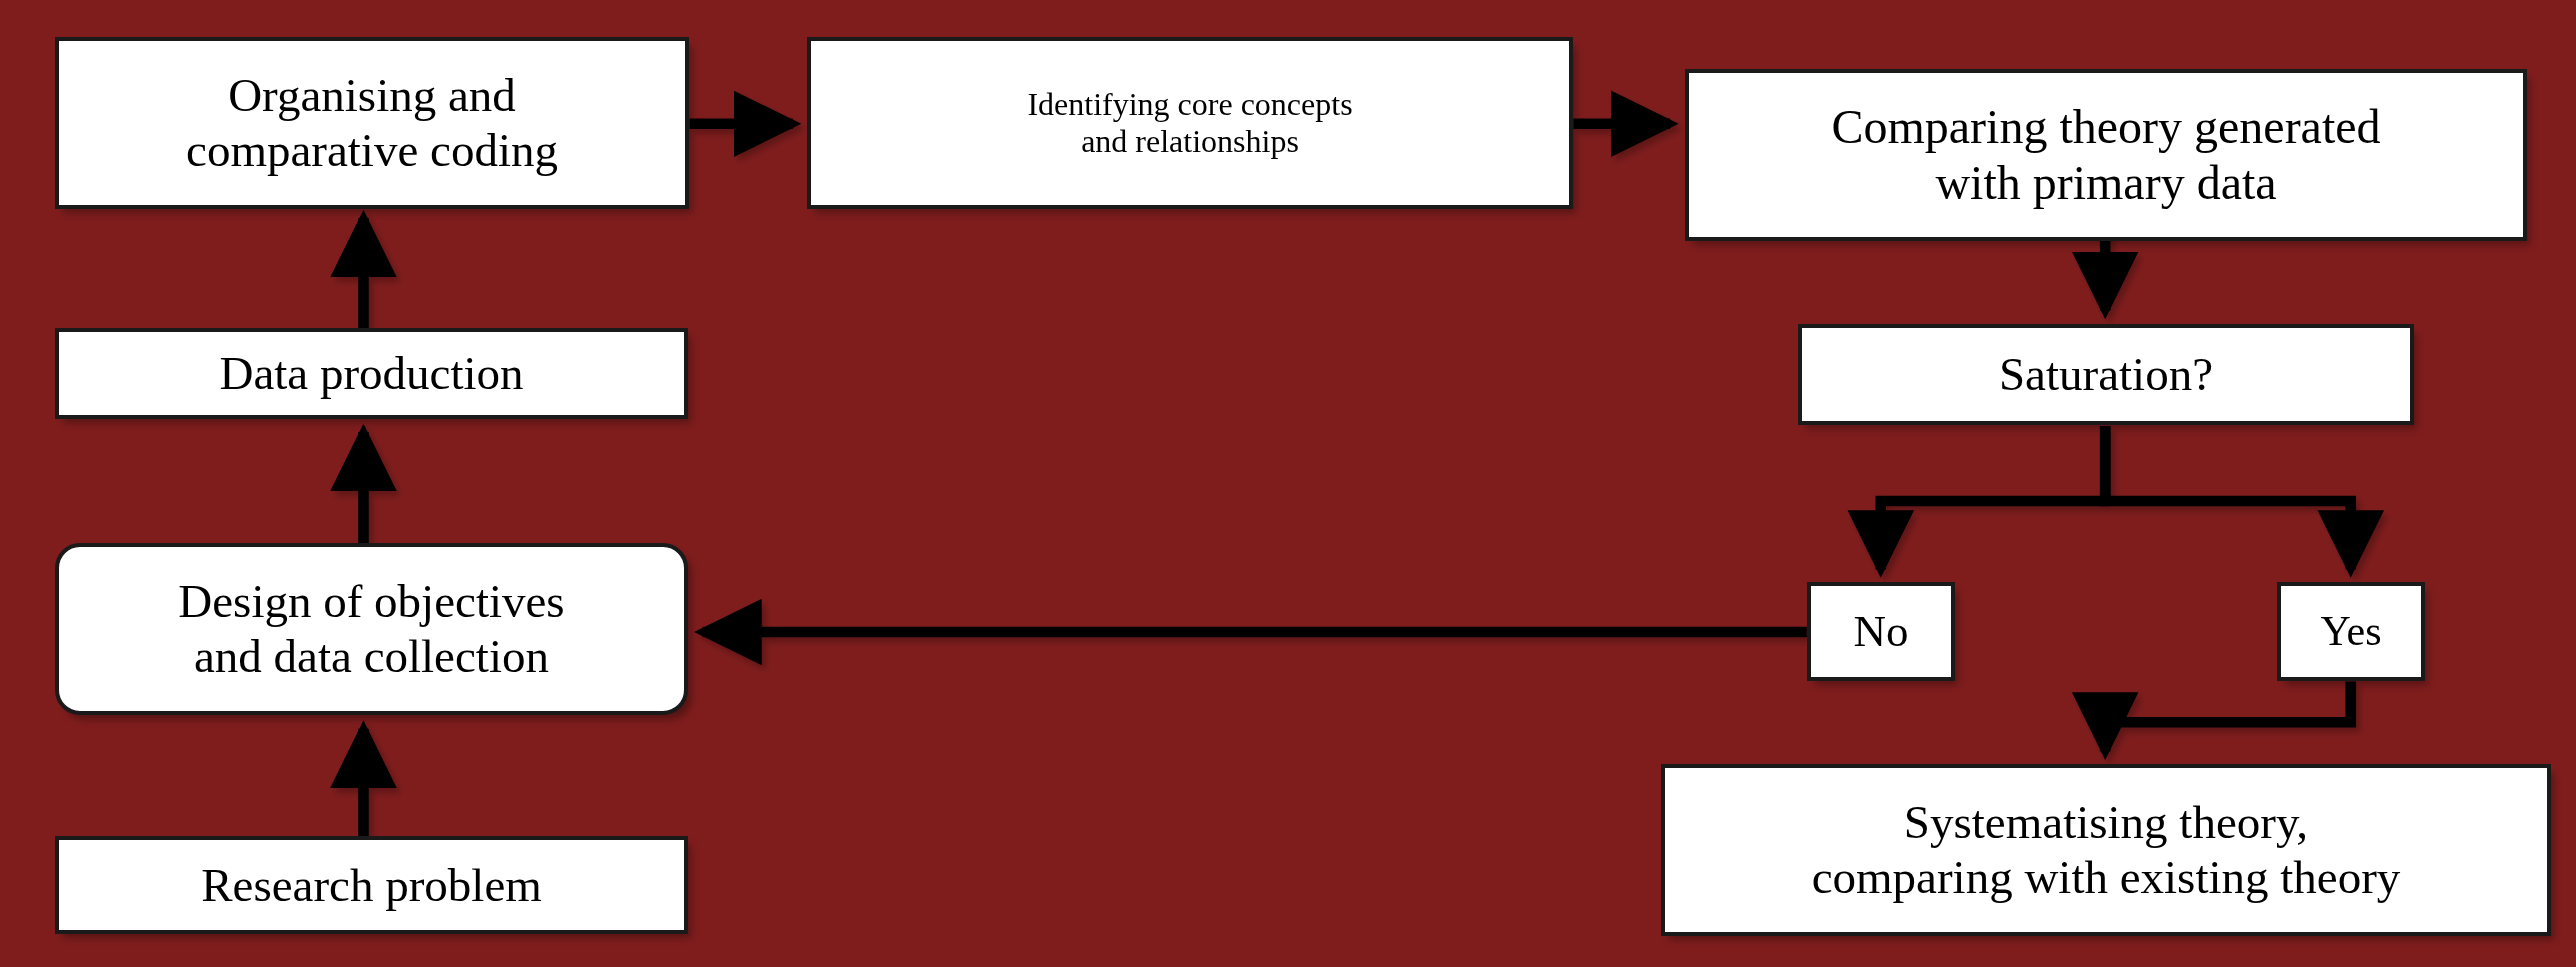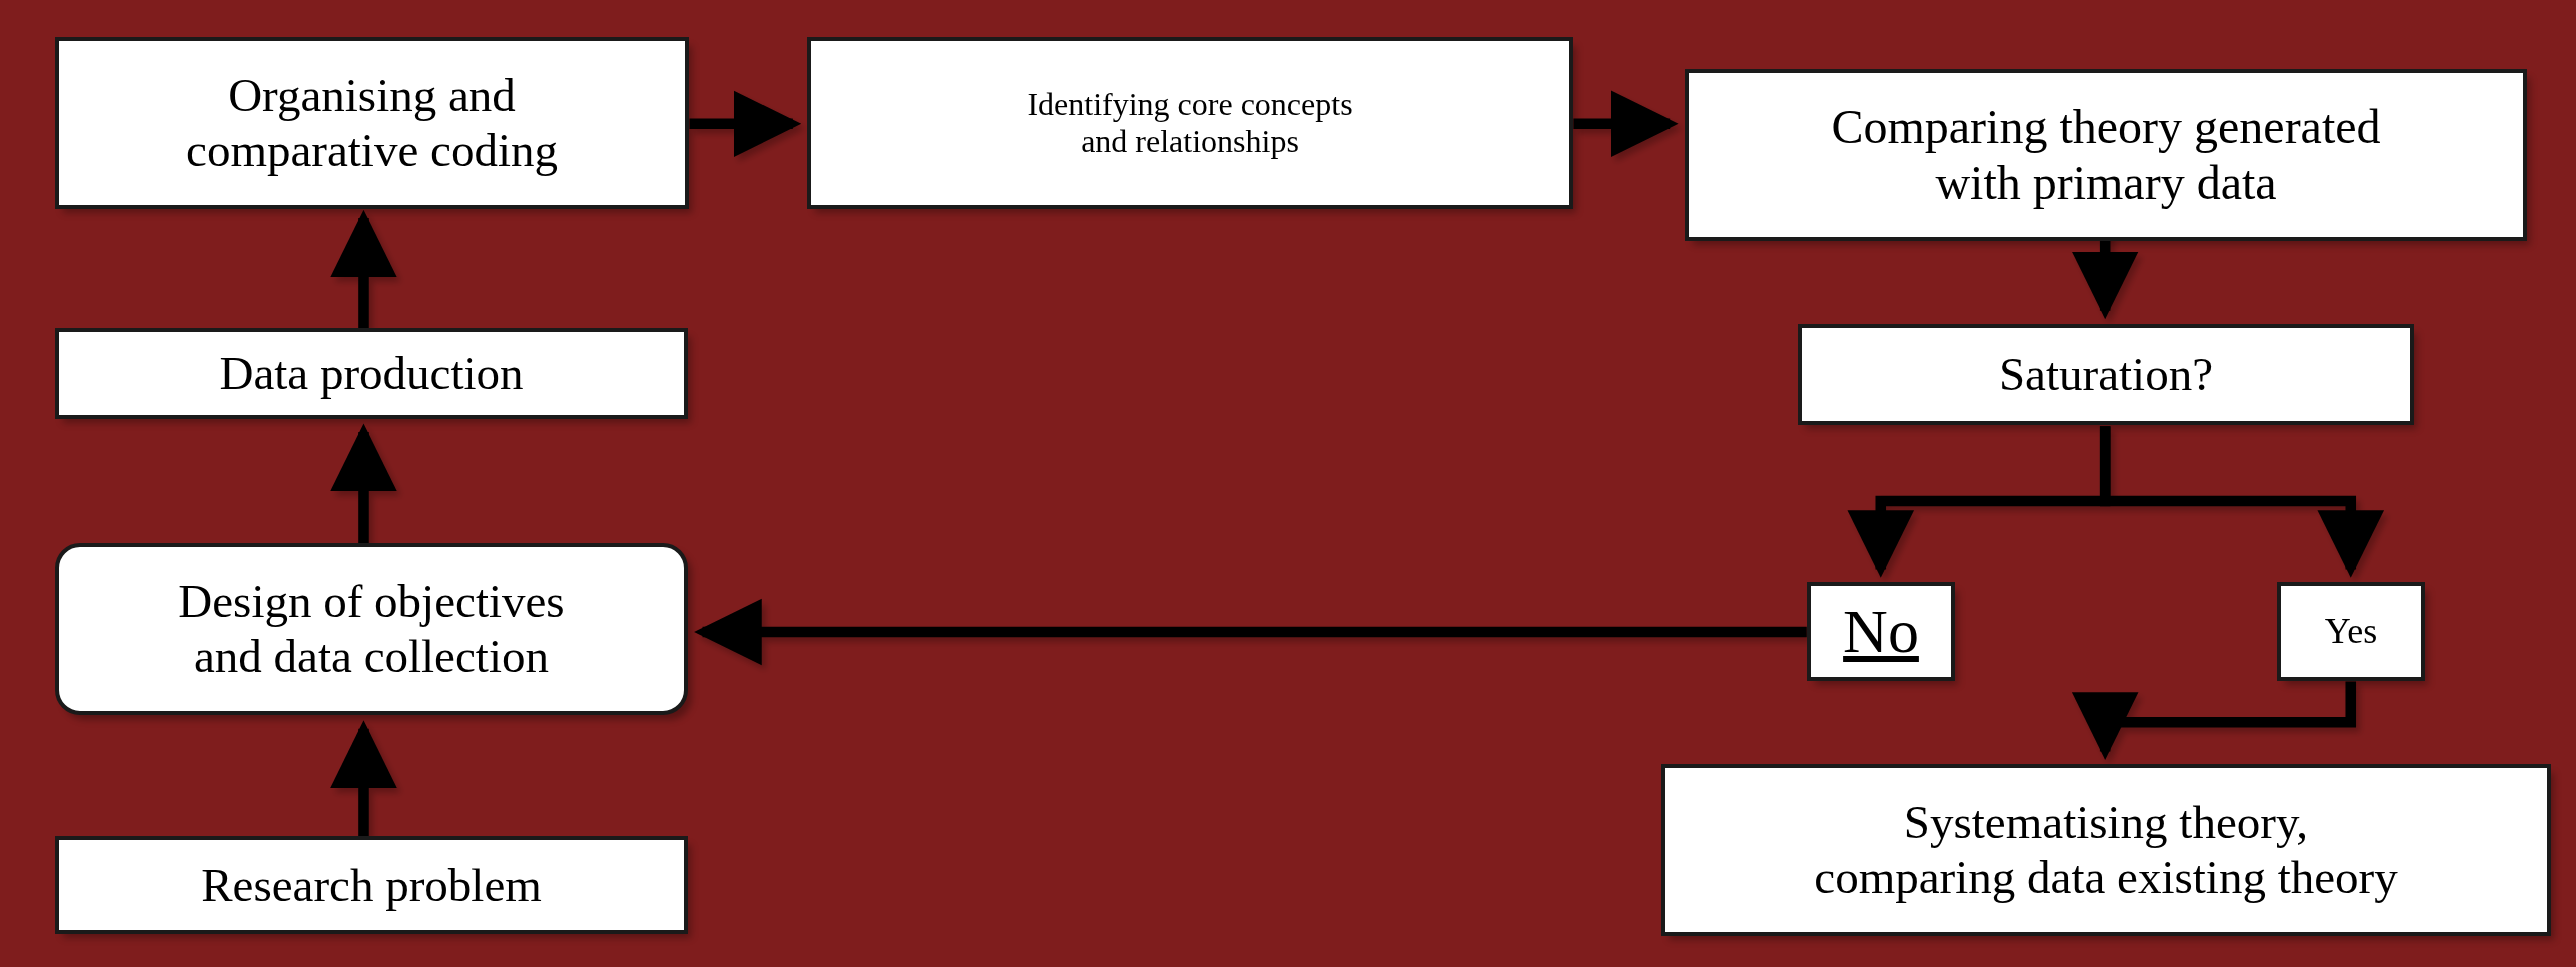--- a/index.html
+++ b/index.html
@@ -49,22 +49,22 @@
   
   #node-organising   { left:  55px; top:  37px; width: 634px; height: 172px; font-size: 47px; }
   #node-identifying  { left: 807px; top:  37px; width: 766px; height: 172px; font-size: 32px; }
   #node-comparing    { left:1685px; top:  37px; width:842px; height: 172px; font-size: 48px; margin-top: 32px; }
   
   #node-dataprod     { left:  55px; top: 328px; width: 633px; height: 91px; font-size: 47px; }
   #node-design       { left:  55px; top: 543px; width: 633px; height: 172px; font-size: 47px; border-radius: 25px; }
   #node-research     { left:  55px; top:836px; width: 633px; height: 98px; font-size: 47px; text-align: right; }
   
   #node-saturation   { left:1798px; top: 324px; width: 616px; height: 101px; font-size: 47px; }
-  #node-no           { left:1807px; top: 582px; width: 148px; height: 99px; font-size: 62px; text-decoration: underline; }
-  #node-yes          { left:2277px; top: 582px; width: 148px; height: 99px; font-size: 36px; }
+  #node-no           { left:1807px; top: 582px; width: 148px; height: 99px; font-size: 45px; }
+  #node-yes          { left:2277px; top: 582px; width: 148px; height: 99px; font-size: 42px; }
   #node-systematise  { left:1661px; top: 764px; width:890px; height: 172px; font-size: 47px; }
 </style>
 </head>
 <body>
 
 <div id="canvas">
 
   <svg id="edges" viewBox="0 0 3168 1190" width="2576" height="968" xmlns="http://www.w3.org/2000/svg">
     <defs>
       <marker id="arrowhead" markerWidth="7" markerHeight="7" refX="5.6" refY="3.5" orient="auto" markerUnits="strokeWidth">
@@ -134,17 +134,17 @@
   <div class="node" id="node-no">
     <span class="label">No</span>
   </div>
 
   <div class="node" id="node-yes">
     <span class="label">Yes</span>
   </div>
 
   <div class="node" id="node-systematise">
     <span class="label">Systematising theory,
-comparing data existing theory</span>
+comparing with existing theory</span>
   </div>
 
 </div>
 
 
 </body></html>

